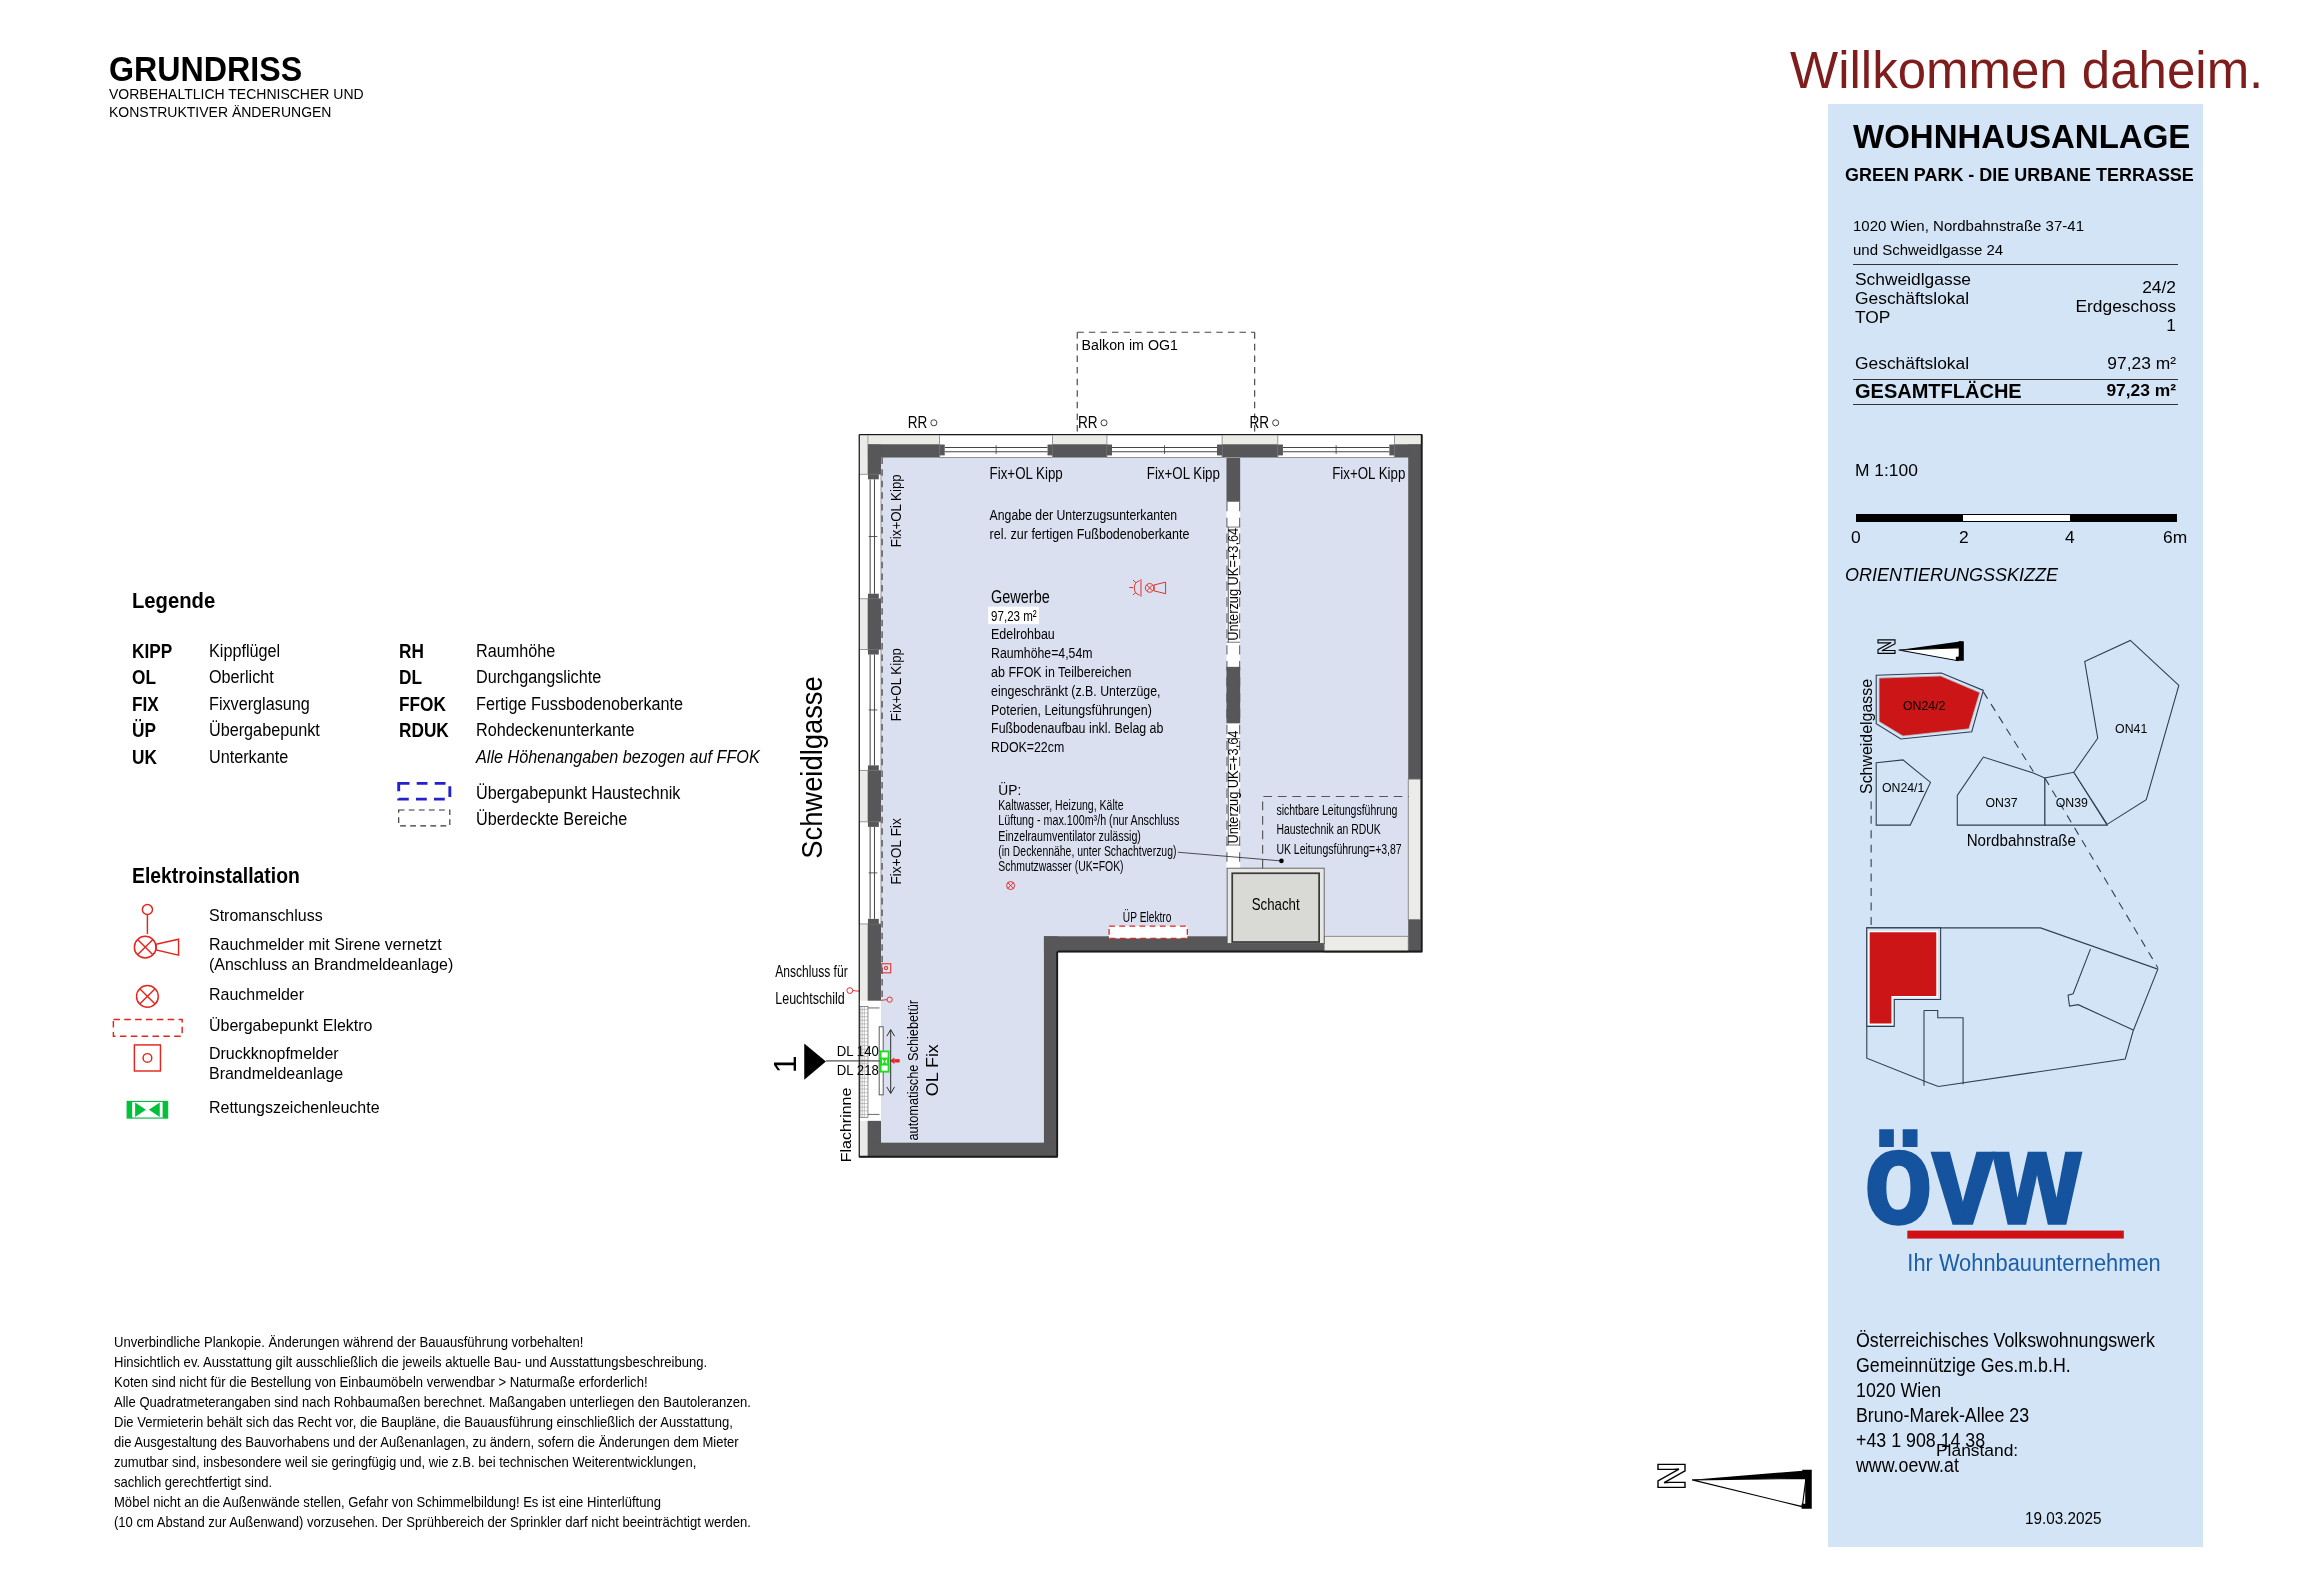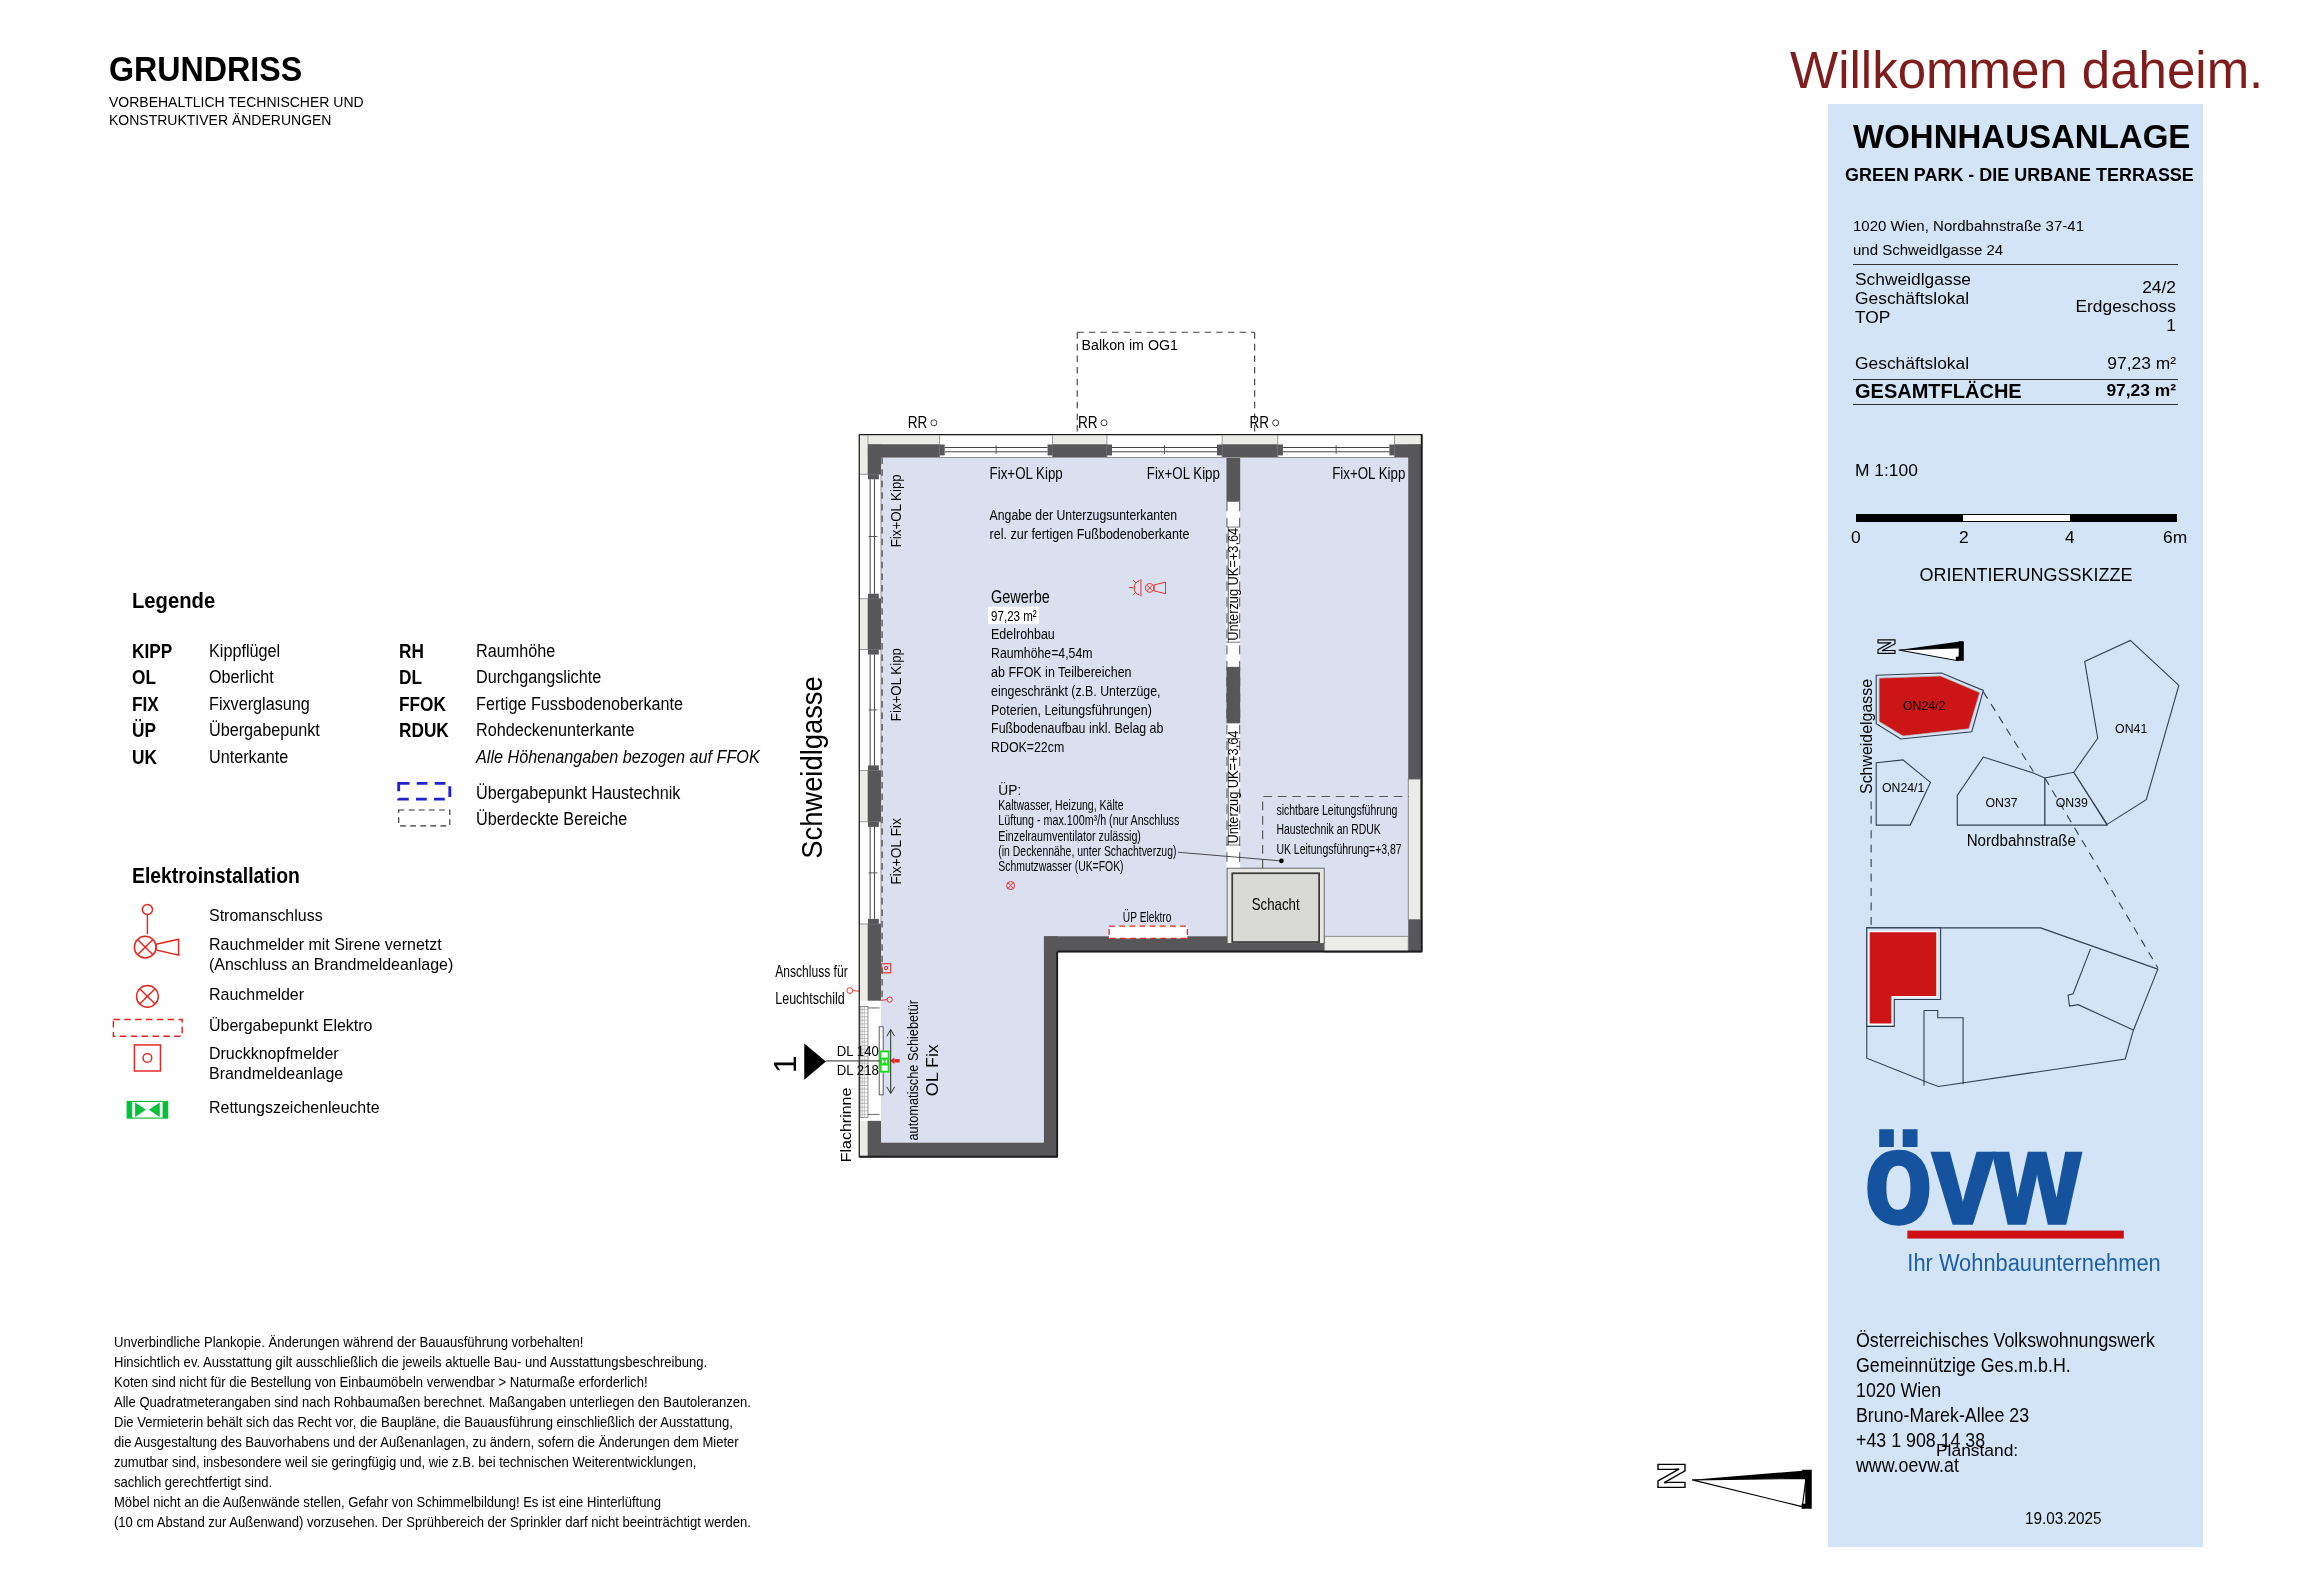--- a/index.html
+++ b/index.html
@@ -5,21 +5,21 @@
   html,body{margin:0;padding:0;}
   body{width:2319px;height:1588px;position:relative;background:#ffffff;
        font-family:"Liberation Sans",sans-serif;color:#000;overflow:hidden;}
   .abs{position:absolute;}
   .b{font-weight:bold;}
 </style>
 </head>
 <body>
 
 <div class="abs b" style="left:109px;top:49px;font-size:35px;transform:scaleX(0.92);transform-origin:0 0;">GRUNDRISS</div>
-<div class="abs" style="left:109px;top:85px;font-size:14px;line-height:18px;margin-top:8px;">VORBEHALTLICH TECHNISCHER UND<br>KONSTRUKTIVER ÄNDERUNGEN</div>
+<div class="abs" style="left:109px;top:85px;font-size:14px;line-height:18px;">VORBEHALTLICH TECHNISCHER UND<br>KONSTRUKTIVER ÄNDERUNGEN</div>
 
 <div class="abs b" style="left:132px;top:588px;font-size:22px;transform:scaleX(0.92);transform-origin:0 0;">Legende</div>
 
 <div class="abs b" style="left:132px;top:638px;font-size:19.6px;line-height:26.4px;transform:scaleX(0.88);transform-origin:0 0;">KIPP<br>OL<br>FIX<br>ÜP<br>UK</div>
 <div class="abs" style="left:209px;top:638px;font-size:18px;line-height:26.4px;transform:scaleX(0.9);transform-origin:0 0;">Kippflügel<br>Oberlicht<br>Fixverglasung<br>Übergabepunkt<br>Unterkante</div>
 
 <div class="abs b" style="left:399px;top:638px;font-size:19.6px;line-height:26.4px;transform:scaleX(0.88);transform-origin:0 0;">RH<br>DL<br>FFOK<br>RDUK</div>
 <div class="abs" style="left:476px;top:638px;font-size:18px;line-height:26.4px;transform:scaleX(0.9);transform-origin:0 0;">Raumhöhe<br>Durchgangslichte<br>Fertige Fussbodenoberkante<br>Rohdeckenunterkante<br><i>Alle Höhenangaben bezogen auf FFOK</i></div>
 
 <svg class="abs" style="left:395px;top:779px;" width="65" height="54" viewBox="545 1075 90 75">
@@ -385,21 +385,21 @@
 <div class="abs" style="left:1855px;top:460px;font-size:17.4px;">M 1:100</div>
 
 <div class="abs" style="left:1856px;top:514px;width:321px;height:8px;border:1.1px solid #000;box-sizing:border-box;background:#fff;"></div>
 <div class="abs" style="left:1856px;top:514px;width:107px;height:8px;background:#000;"></div>
 <div class="abs" style="left:2070px;top:514px;width:107px;height:8px;background:#000;"></div>
 <div class="abs" style="left:1851px;top:527px;font-size:17.4px;">0</div>
 <div class="abs" style="left:1959px;top:527px;font-size:17.4px;">2</div>
 <div class="abs" style="left:2065px;top:527px;font-size:17.4px;">4</div>
 <div class="abs" style="left:2163px;top:527px;font-size:17.4px;">6m</div>
 
-<div class="abs" style="left:1845px;top:565px;width:362px;text-align:center;font-size:18px;">ORIENTIERUNGSSKIZZE</div>
+<div class="abs" style="left:1845px;top:565px;width:362px;text-align:left;font-size:18px;font-style:italic;">ORIENTIERUNGSSKIZZE</div>
 
 <svg class="abs" style="left:1840px;top:623px;" width="362" height="507" viewBox="2540 860 500 700" font-family="Liberation Sans, sans-serif" fill="none" stroke="none">
 
   <text transform="translate(2616,904) rotate(-90)" font-size="32" font-weight="bold" fill="none" stroke="#000" stroke-width="1.6">N</text>
   <path d="M2621,897 L2708,885 L2708,894 Z" fill="#000"></path>
   <path d="M2621,897 L2708,894 L2703,912 Z" fill="#fff" stroke="#000" stroke-width="1.4"></path>
   <path d="M2704,885 L2711,885 L2711,912 L2700,912 L2700,906.5 L2704,906.5 Z" fill="#000"></path>
 
   <g stroke="#2f3f52" stroke-width="1.5">
 

